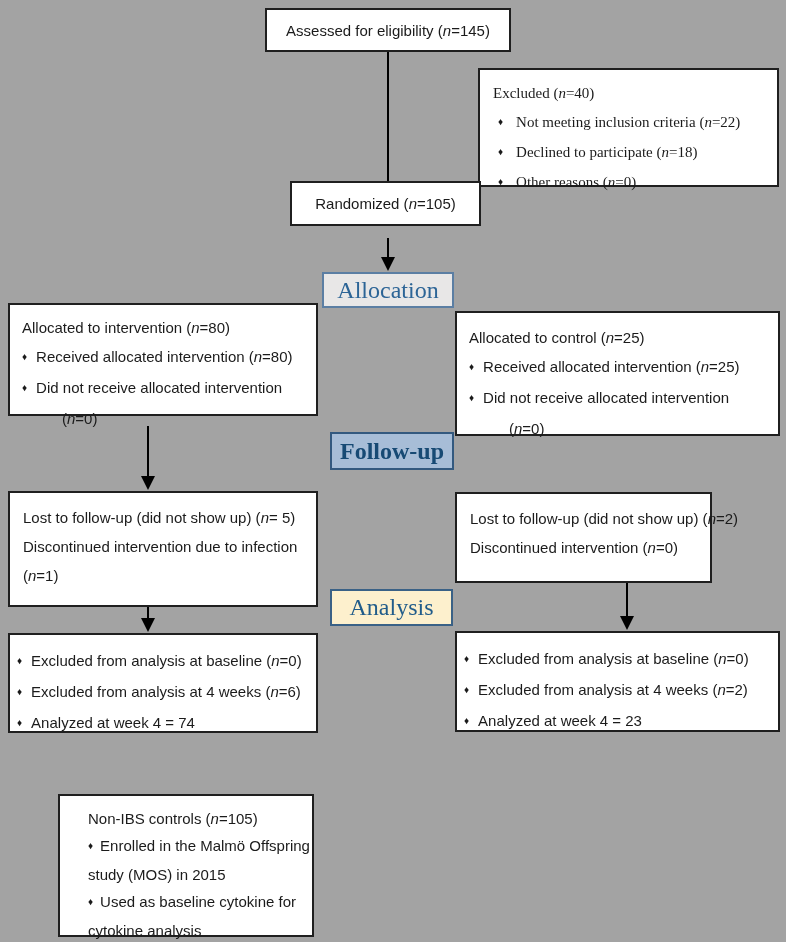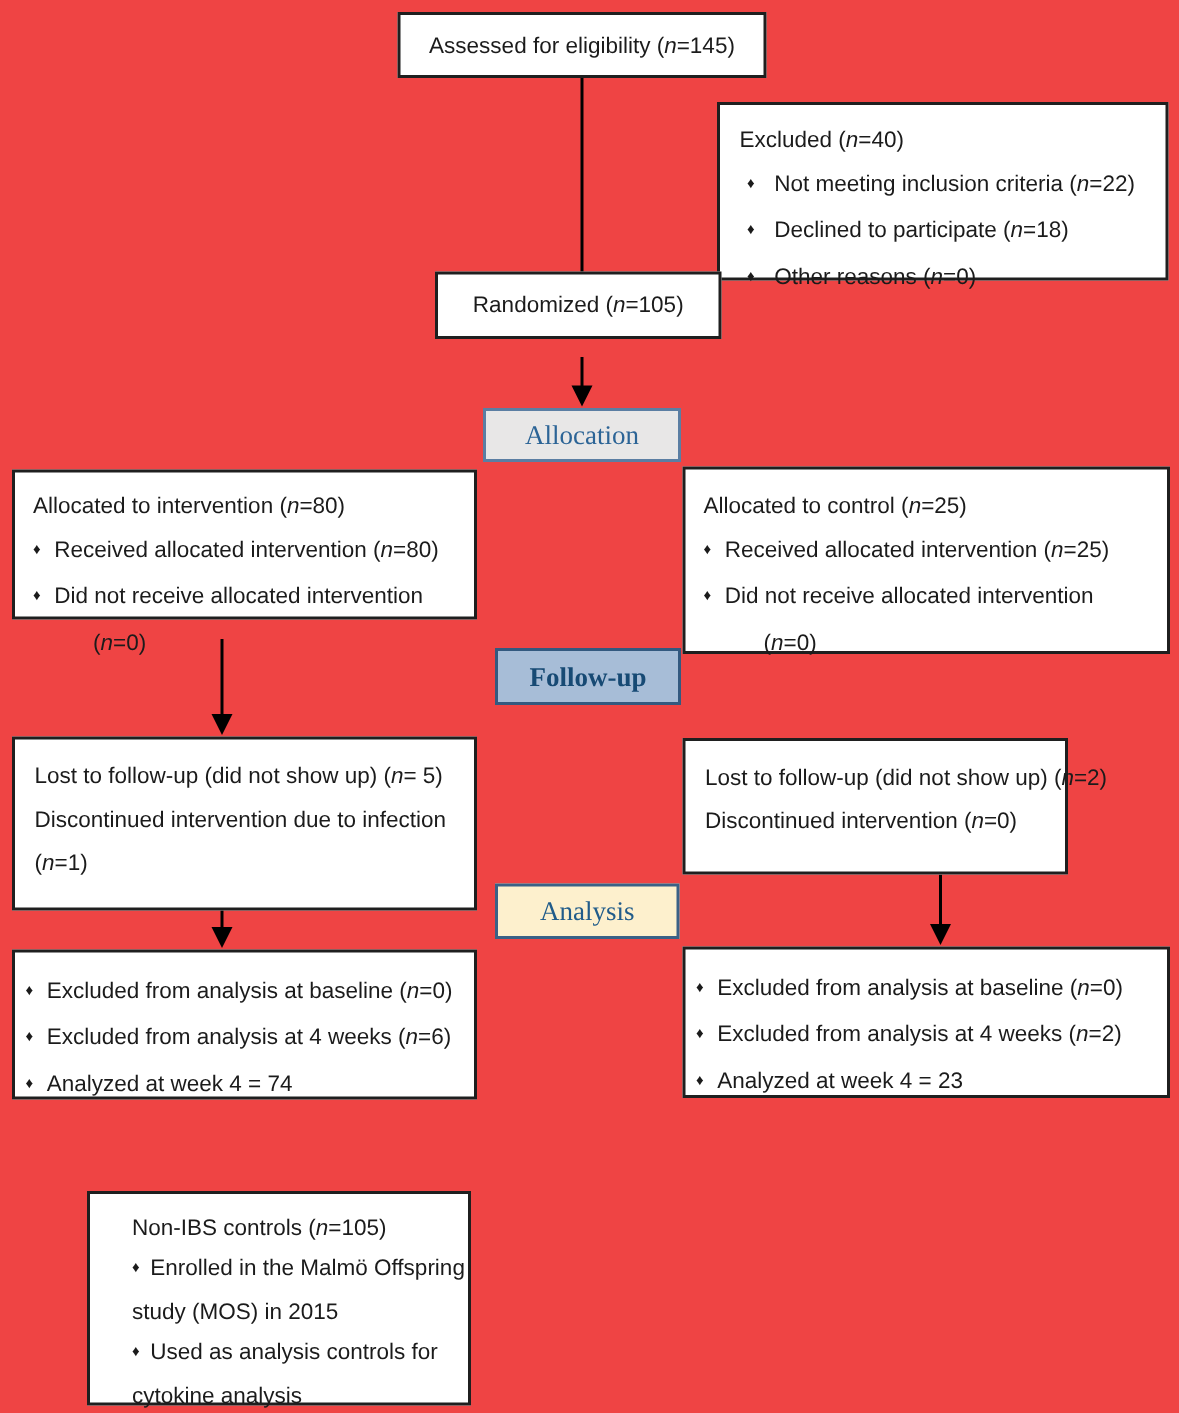--- a/index.html
+++ b/index.html
@@ -1,49 +1,49 @@
 <!DOCTYPE html>
 <html><head>
 <meta charset="utf-8">
 <style>
   html,body{margin:0;padding:0;background:#ffffff;}
   .canvas{
-    position:relative;width:786px;height:942px;background:#ef4444;overflow:hidden;
+    position:relative;width:786px;height:942px;background:#a3a3a3;overflow:hidden;
     font-family:"Liberation Sans","DejaVu Sans",sans-serif;font-size:15px;color:#1b1b1b;
   }
   .box{
     position:absolute;border:2px solid #1f1f1f;background:#ffffff;box-sizing:border-box;
   }
   .center{display:flex;align-items:center;justify-content:center;text-align:center;}
   .line{line-height:29px;white-space:nowrap;}
   .line i{font-style:italic;}
   .bullet{font-size:10px;margin-right:9px;position:relative;top:-2px;}
   .line.i{padding-left:40px;}
 
   
   #b-assessed  {left:265px;top:8px;  width:246px;height:44px;}
-  #b-excluded  {left:478px;top:68px; width:301px;height:119px;padding:9px 8px 12px 13px;}
+  #b-excluded  {left:478px;top:68px; width:301px;height:119px;padding:9px 8px 12px 13px;font-family:Liberation Serif, serif;}
   #b-excluded .line.b{padding-left:5px;}
   #b-excluded .bullet{margin-right:13px;}
   #b-randomized{left:290px;top:181px;width:191px;height:45px;}
-  #b-alloc-l   {left:8px;  top:313px;width:310px;height:100px;padding:8px 6px 0 12px;}
+  #b-alloc-l   {left:8px;  top:303px;width:310px;height:113px;padding:8px 6px 0 12px;}
   #b-alloc-r   {left:455px;top:311px;width:325px;height:125px;padding:10px 6px 0 12px;}
   #b-lost-l    {left:8px;  top:491px;width:310px;height:116px; padding:10px 6px 0 13px;}
   #b-lost-r    {left:455px;top:492px;width:257px;height:91px; padding:10px 6px 0 13px;}
   #b-an-l      {left:8px;  top:633px;width:310px;height:100px;padding:11px 6px 0 7px;}
   #b-an-r      {left:455px;top:631px;width:325px;height:101px;padding:11px 6px 0 7px;}
   #b-nonibs    {left:58px; top:794px;width:256px;height:143px;padding:9px 6px 0 28px;}
   #b-nonibs .line{line-height:27px;}
   #b-nonibs .bullet{margin-right:7px;}
 
   
   .stage{
     position:absolute;border:2px solid;box-sizing:border-box;
     display:flex;align-items:center;justify-content:center;
-    font-family:"Liberation Serif","DejaVu Serif",serif;font-size:18px;
+    font-family:"Liberation Serif","DejaVu Serif",serif;font-size:24px;
   }
   #s-allocation{left:322px;top:272px;width:132px;height:36px;}
   #s-followup  {left:330px;top:432px;width:124px;height:38px;font-weight:bold;}
   #s-analysis  {left:330px;top:589px;width:123px;height:37px;}
 
   .overlay{position:absolute;left:0;top:0;width:786px;height:942px;pointer-events:none;}
 </style>
 </head>
 <body>
 
@@ -116,17 +116,17 @@
   <div class="box" id="b-an-r">
       <div class="line b"><span class="bullet">♦</span><span>Excluded from analysis at baseline (<i>n</i>=0)</span></div>
       <div class="line b"><span class="bullet">♦</span><span>Excluded from analysis at 4 weeks (<i>n</i>=2)</span></div>
       <div class="line b"><span class="bullet">♦</span><span>Analyzed at week 4 = 23</span></div>
     </div>
 
   <div class="box" id="b-nonibs">
       <div class="line h"><span>Non-IBS controls (<i>n</i>=105)</span></div>
       <div class="line b"><span class="bullet">♦</span><span>Enrolled in the Malmö Offspring</span></div>
       <div class="line t"><span>study (MOS) in 2015</span></div>
-      <div class="line b"><span class="bullet">♦</span><span>Used as analysis controls for</span></div>
+      <div class="line b"><span class="bullet">♦</span><span>Used as baseline cytokine for</span></div>
       <div class="line t"><span>cytokine analysis</span></div>
     </div>
 
 </div>
 
 </body></html>

